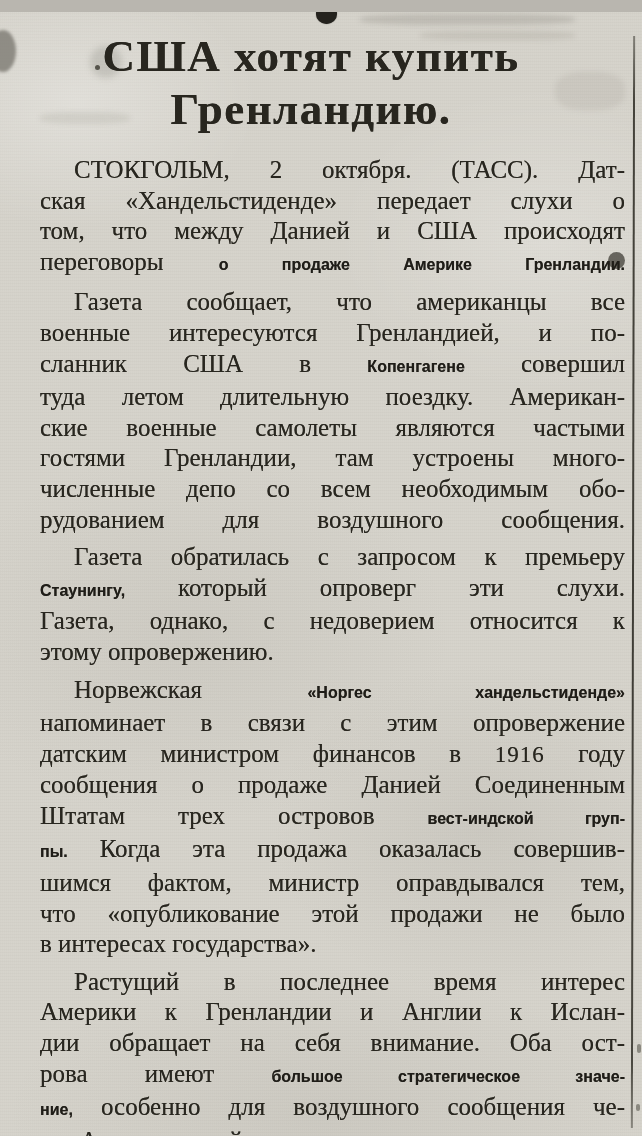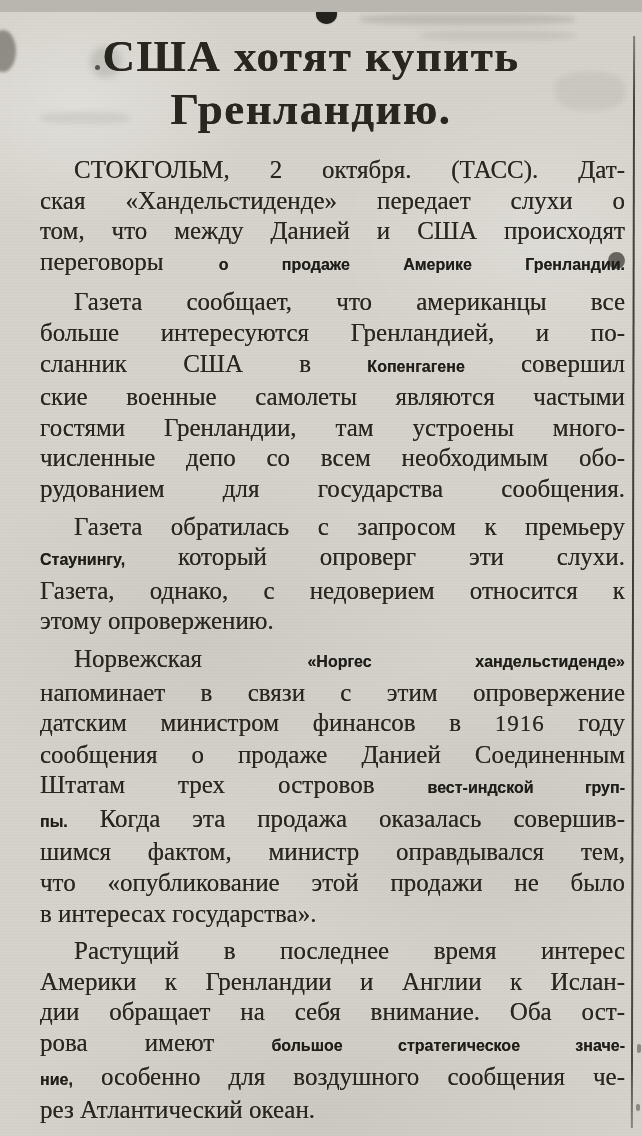--- a/index.html
+++ b/index.html
@@ -112,26 +112,27 @@
 
   <div class="body-col">
       <div class="para">
         <div class="line indent"><span>СТОКГОЛЬМ, 2 октября. (ТАСС). Дат-</span></div>
         <div class="line"><span>ская «Хандельстиденде» передает слухи о</span></div>
         <div class="line"><span>том, что между Данией и США происходят</span></div>
         <div class="line"><span>переговоры </span><span class="bs">о продаже Америке Гренландии.</span></div>
       </div>
       <div class="para">
         <div class="line indent"><span>Газета сообщает, что американцы все</span></div>
-        <div class="line"><span>больше интересуются Гренландией, и по-</span></div>
+        <div class="line"><span>военные интересуются Гренландией, и по-</span></div>
         <div class="line"><span>сланник США в </span><span class="bs">Копенгагене</span><span> совершил</span></div>
+        <div class="line"><span>туда летом длительную поездку. Американ-</span></div>
         <div class="line"><span>ские военные самолеты являются частыми</span></div>
         <div class="line"><span>гостями Гренландии, там устроены много-</span></div>
         <div class="line"><span>численные депо со всем необходимым обо-</span></div>
-        <div class="line"><span>рудованием для государства сообщения.</span></div>
+        <div class="line"><span>рудованием для воздушного сообщения.</span></div>
       </div>
       <div class="para">
         <div class="line indent"><span>Газета обратилась с запросом к премьеру</span></div>
         <div class="line"><span class="bs">Стаунингу,</span><span> который опроверг эти слухи.</span></div>
         <div class="line"><span>Газета, однако, с недоверием относится к</span></div>
         <div class="line nojust"><span>этому опровержению.</span></div>
       </div>
       <div class="para">
         <div class="line indent"><span>Норвежская </span><span class="bs">«Норгес хандельстиденде»</span></div>
         <div class="line"><span>напоминает в связи с этим опровержение</span></div>

